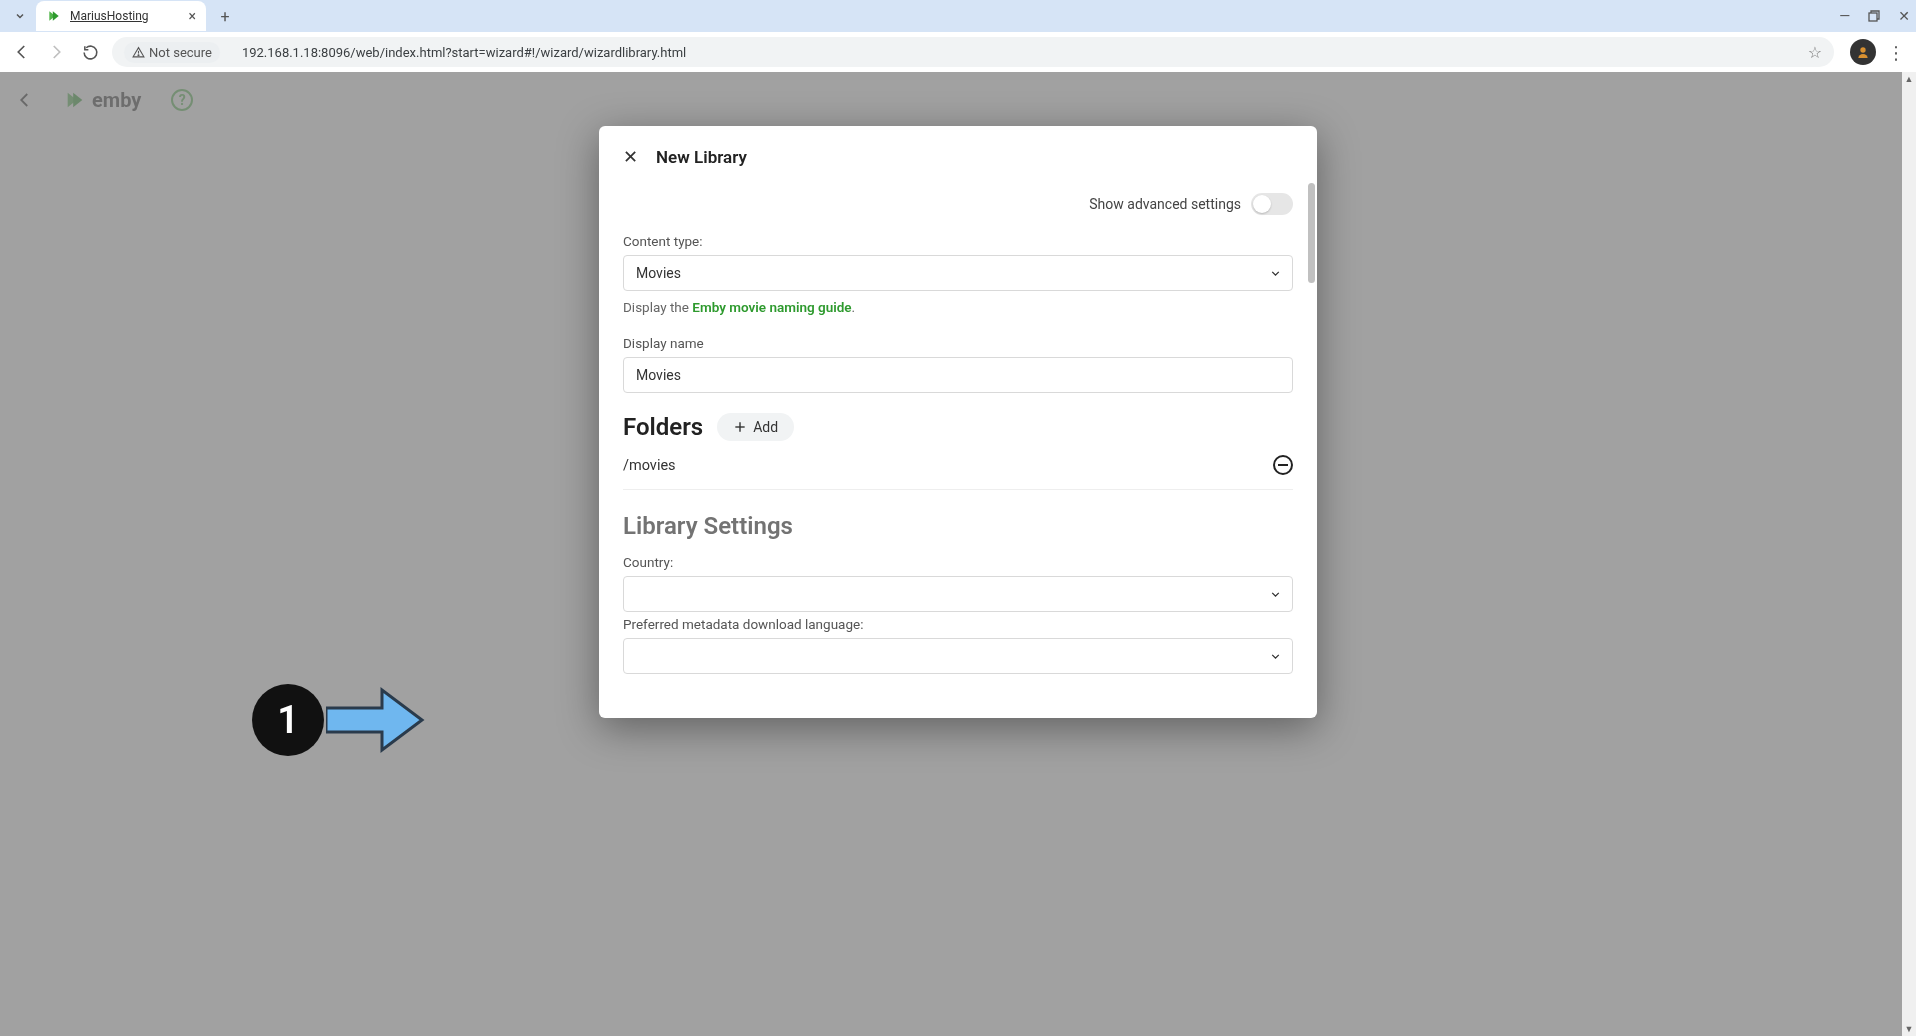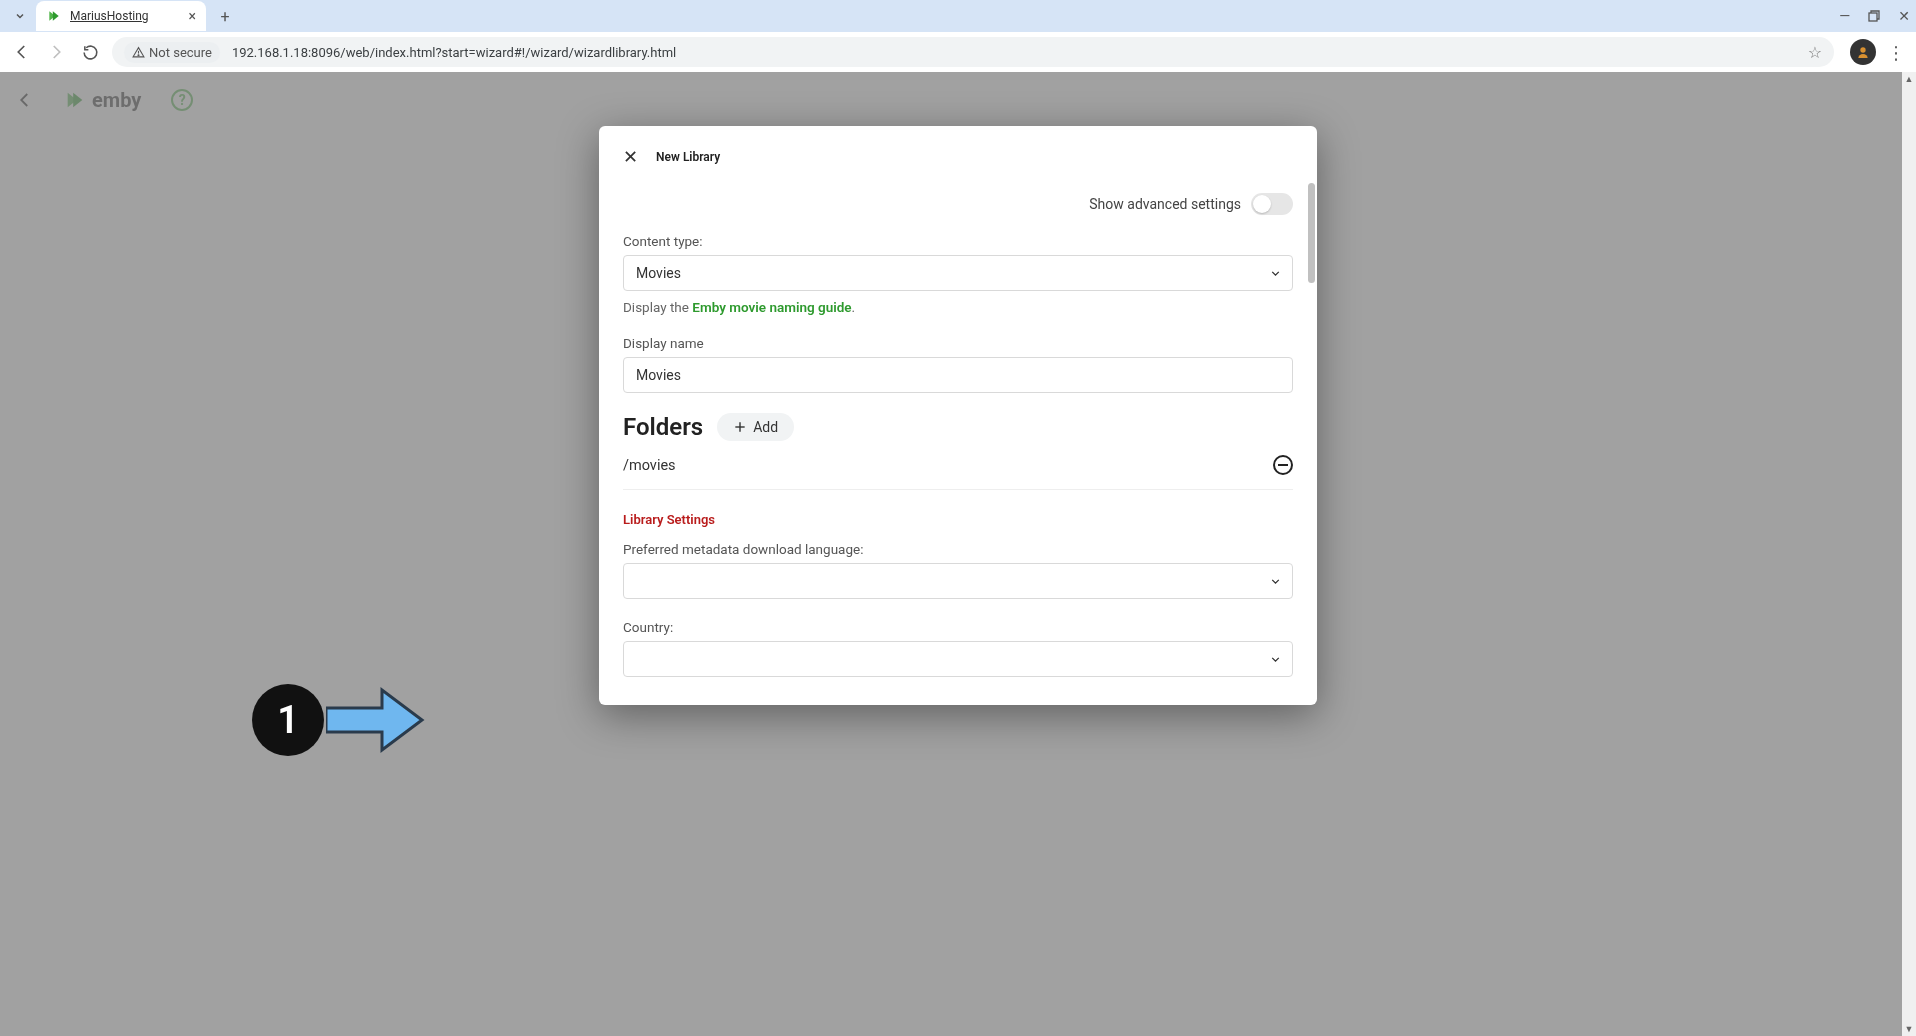--- a/index.html
+++ b/index.html
@@ -14,21 +14,21 @@
   .tab-favicon { width:16px; height:16px; display:flex; align-items:center; justify-content:center;}
   .tab-title { font-size: 12px; color:#333; flex:1;text-decoration:underline;}
   .tab-close { color:#555; font-size:14px; cursor:pointer;}
   .new-tab { width:26px; height:26px; display:flex; align-items:center; justify-content:center; color:#555; cursor:pointer; margin-left:6px; font-size:16px;}
   .window-controls { position:absolute; right:6px; top:0; height:32px; display:flex; align-items:center; gap:18px; color:#555;}
   .window-controls span { cursor:pointer; font-size:14px;}
 
   .addr-row { display:flex; align-items:center; height:40px; background:#fff; padding:0 10px; gap:10px;}
   .nav-btn { width:24px; height:24px; display:flex; align-items:center; justify-content:center; color:#555; cursor:pointer;}
   .nav-btn.disabled { color:#bfbfbf; }
-  .addr-bar { flex:1; height:30px; background:#f1f3f4; border-radius:15px; display:flex; align-items:center; padding:0 12px; gap:12px; font-size:13px; color:#5f6368;}
+  .addr-bar { flex:1; height:30px; background:#f1f3f4; border-radius:15px; display:flex; align-items:center; padding:0 12px; gap:22px; font-size:13px; color:#5f6368;}
   .addr-not-secure { display:flex; align-items:center; gap:4px; background:#eceff1; border-radius:14px; padding:3px 8px; color:#555;}
   .addr-url { color:#3c4043; }
   .addr-star { margin-left:auto; color:#777; cursor:pointer; font-size:16px;}
   .profile-avatar { width:26px; height:26px; border-radius:50%; background:#333; display:flex; align-items:center; justify-content:center; color:#f0c040; font-size:12px; cursor:pointer; margin-left:6px;}
   .kebab { width:20px; text-align:center; cursor:pointer; color:#555; font-size:18px;}
 
   
   .app-area { position:relative; width:100%; height:calc(100% - 72px); background:#fff;}
   .app-header { height:56px; display:flex; align-items:center; padding:0 16px; gap:30px;}
   .app-back { font-size:22px; color:#333; cursor:pointer;}
@@ -38,21 +38,21 @@
   .app-overlay { position:absolute; inset:0; background:rgba(130,130,130,0.75); }
   .app-scrollbar-stub { position:absolute; right:0; top:0; width:14px; height:100%; background:#f0f0f0;}
   .app-scrollbar-stub .arrow { position:absolute; left:0; width:14px; height:14px; display:flex; align-items:center; justify-content:center; color:#666; font-size:9px;}
   .app-scrollbar-stub .arrow.top { top:0; }
   .app-scrollbar-stub .arrow.bottom { bottom:0; }
 
   
   .modal { position:absolute; top:54px; left:50%; transform:translateX(-50%); width:718px; background:#fff; border-radius:6px; box-shadow:0 10px 40px rgba(0,0,0,0.4); overflow:hidden;}
   .modal-header { display:flex; align-items:center; padding:20px 24px 10px 24px; gap:18px;}
   .modal-close { font-size:18px; color:#333; cursor:pointer;}
-  .modal-title { font-size:12px; font-weight:600; color:#222;}
+  .modal-title { font-size:17px; font-weight:600; color:#222;}
   .modal-body { position:relative; padding: 4px 24px 24px 24px; max-height: 560px; overflow:hidden;}
   .modal-inner-scroll { position:absolute; right:2px; top:6px; width:7px; height:100px; background:#c0c0c0; border-radius:4px;}
   .advanced-row { display:flex; justify-content:flex-end; align-items:center; gap:10px; padding: 12px 0 18px 0;}
   .advanced-label { font-size:14px; color:#444;}
   .toggle { width:42px; height:22px; border-radius:11px; background:#e6e6e6; position:relative; cursor:pointer;}
   .toggle::after { content:""; position:absolute; left:2px; top:2px; width:18px; height:18px; background:#fff; border-radius:50%; box-shadow:0 1px 2px rgba(0,0,0,0.2);}
 
   .field-label { font-size:13.5px; color:#555; margin-bottom:6px;}
   .select-box, .text-box { width:100%; border:1px solid #d9d9d9; border-radius:4px; height:36px; display:flex; align-items:center; padding:0 12px; font-size:14px; color:#333; position:relative; background:#fff;}
   .select-box .chev { position:absolute; right:10px; color:#555; font-size:13px;}
@@ -60,21 +60,21 @@
   .hint a { color:#2e9a2e; text-decoration:none; font-weight:600;margin-top:40px;}
   .block { margin-bottom:20px;}
 
   .folders-head { display:flex; align-items:center; gap:14px; margin-top:10px;}
   .folders-title { font-size:24px; font-weight:600; color:#222;}
   .btn-pill { display:flex; align-items:center; gap:6px; background:#f1f3f4; border-radius:18px; padding:6px 16px; font-size:14px; color:#333; cursor:pointer;}
   .folder-row { display:flex; align-items:center; justify-content:space-between; padding:14px 0; border-bottom:1px solid #eee; font-size:14.5px; color:#333;}
   .remove-circle { width:20px; height:20px; border:2px solid #222; border-radius:50%; display:flex; align-items:center; justify-content:center; cursor:pointer;}
   .remove-circle::after { content:""; width:10px; height:2px; background:#222;}
 
-  .lib-settings-title { font-size:13px; font-weight:600; color:#b91c1c; margin-top:22px; margin-bottom:14px;}
+  .lib-settings-title { font-size:24px; font-weight:600; color:#737373; margin-top:22px; margin-bottom:14px;}
 
   .modal-footer { padding: 18px 24px 24px 24px;}
   .ok-btn { width:100%; height:38px; background:#52b54b; color:#fff; border:none; border-radius:4px; font-size:15px; font-weight:600; cursor:pointer;}
 
   
   .annot-badge { position:absolute; width:72px; height:72px; border-radius:50%; background:#111; color:#fff; display:flex; align-items:center; justify-content:center; font-size:38px; font-weight:600; top:612px; left:252px; z-index:50;}
   .annot-arrow { position:absolute; top:608px; left:326px; z-index:49;}
 
   svg { display:block; }
 </style>
@@ -218,43 +218,43 @@
           <span>Add</span>
         </span>
       </div>
       <div class="folder-row">
         <span>/movies</span>
         <span class="remove-circle"></span>
       </div>
 
       <div class="lib-settings-title">Library Settings</div>
 
+      <div class="block" style="margin-bottom:4px;">
+        <div class="field-label">Country:</div>
+        <div class="select-box">
+          <span></span>
+          <span class="chev">
+            <svg width="13" height="13" viewBox="0 0 24 24" fill="none" stroke="#333" stroke-width="2.5">
+                <polyline points="6 9 12 15 18 9"></polyline>
+              </svg>
+          </span>
+        </div>
+      </div>
+
       <div class="block">
         <div class="field-label">Preferred metadata download language:</div>
         <div class="select-box">
           <span></span>
           <span class="chev">
             <svg width="13" height="13" viewBox="0 0 24 24" fill="none" stroke="#333" stroke-width="2.5">
                 <polyline points="6 9 12 15 18 9"></polyline>
               </svg>
           </span>
         </div>
       </div>
-
-      <div class="block" style="margin-bottom:4px;">
-        <div class="field-label">Country:</div>
-        <div class="select-box">
-          <span></span>
-          <span class="chev">
-            <svg width="13" height="13" viewBox="0 0 24 24" fill="none" stroke="#333" stroke-width="2.5">
-                <polyline points="6 9 12 15 18 9"></polyline>
-              </svg>
-          </span>
-        </div>
-      </div>
     </div>
 
   </div>
 
   <div class="annot-badge">1</div>
   <div class="annot-arrow">
     <svg width="100" height="80" viewBox="0 0 100 80">
       <polygon points="0,28 56,28 56,10 96,40 56,70 56,52 0,52" fill="#6fb7ef" stroke="#2a3b4c" stroke-width="3"></polygon>
     </svg>
   </div>

